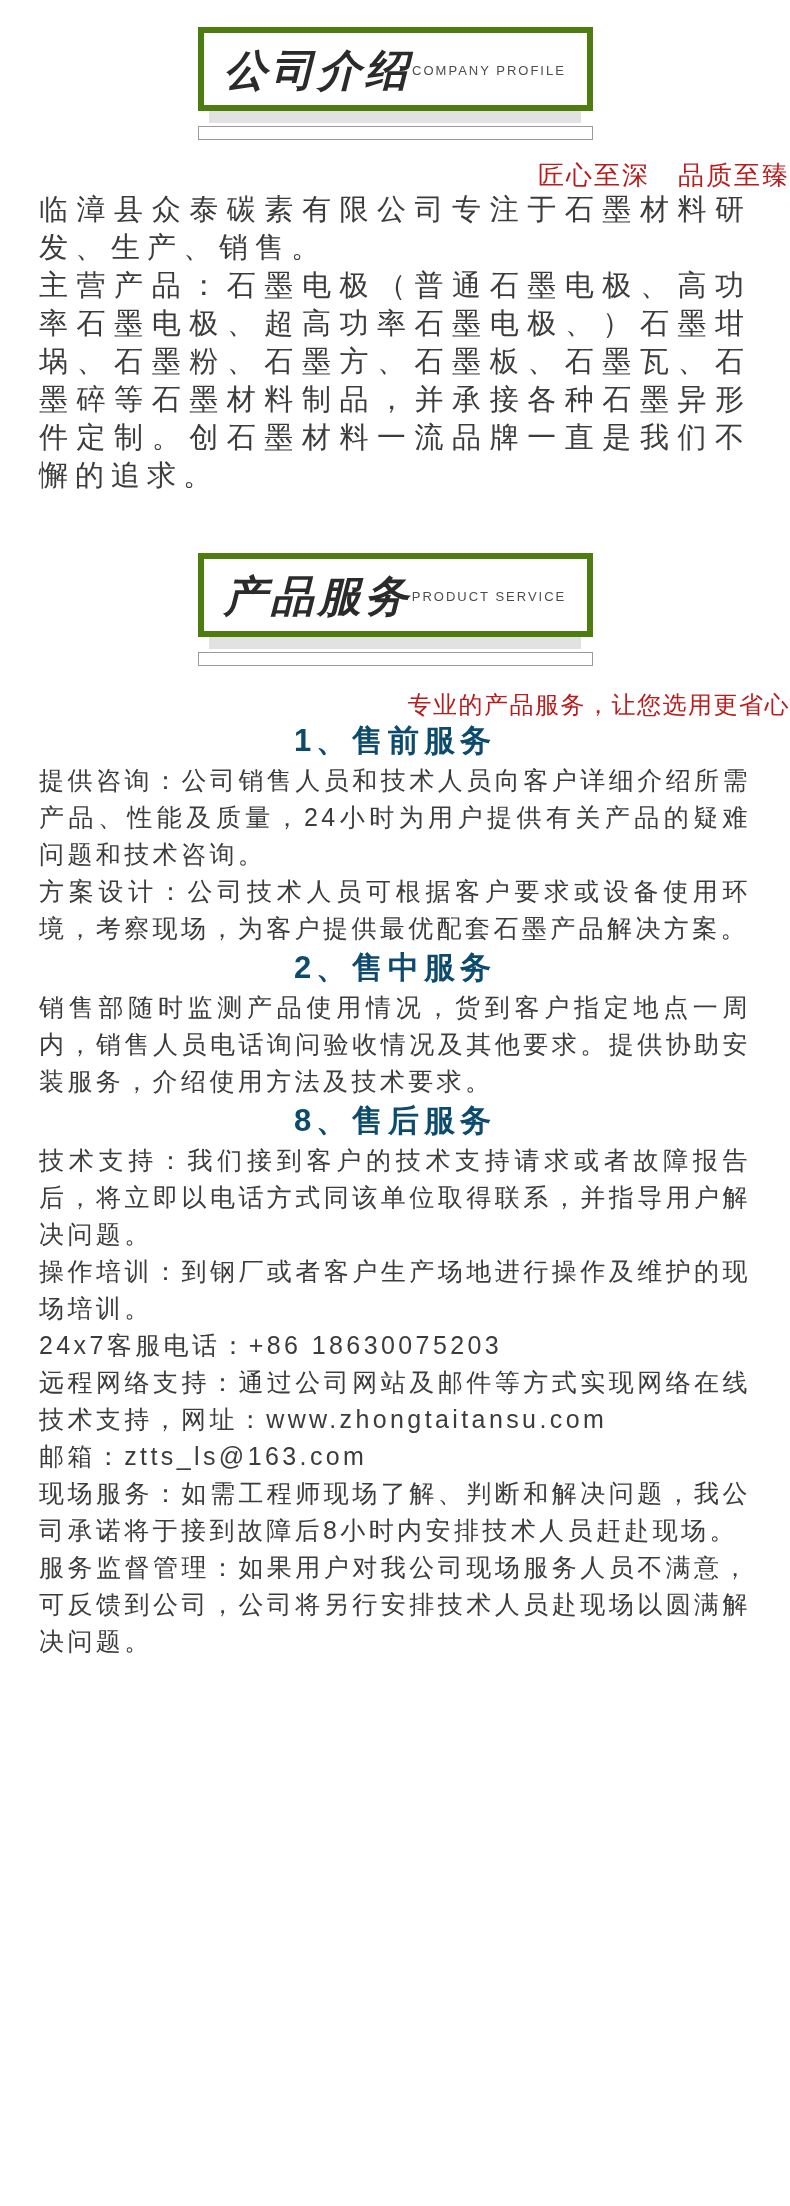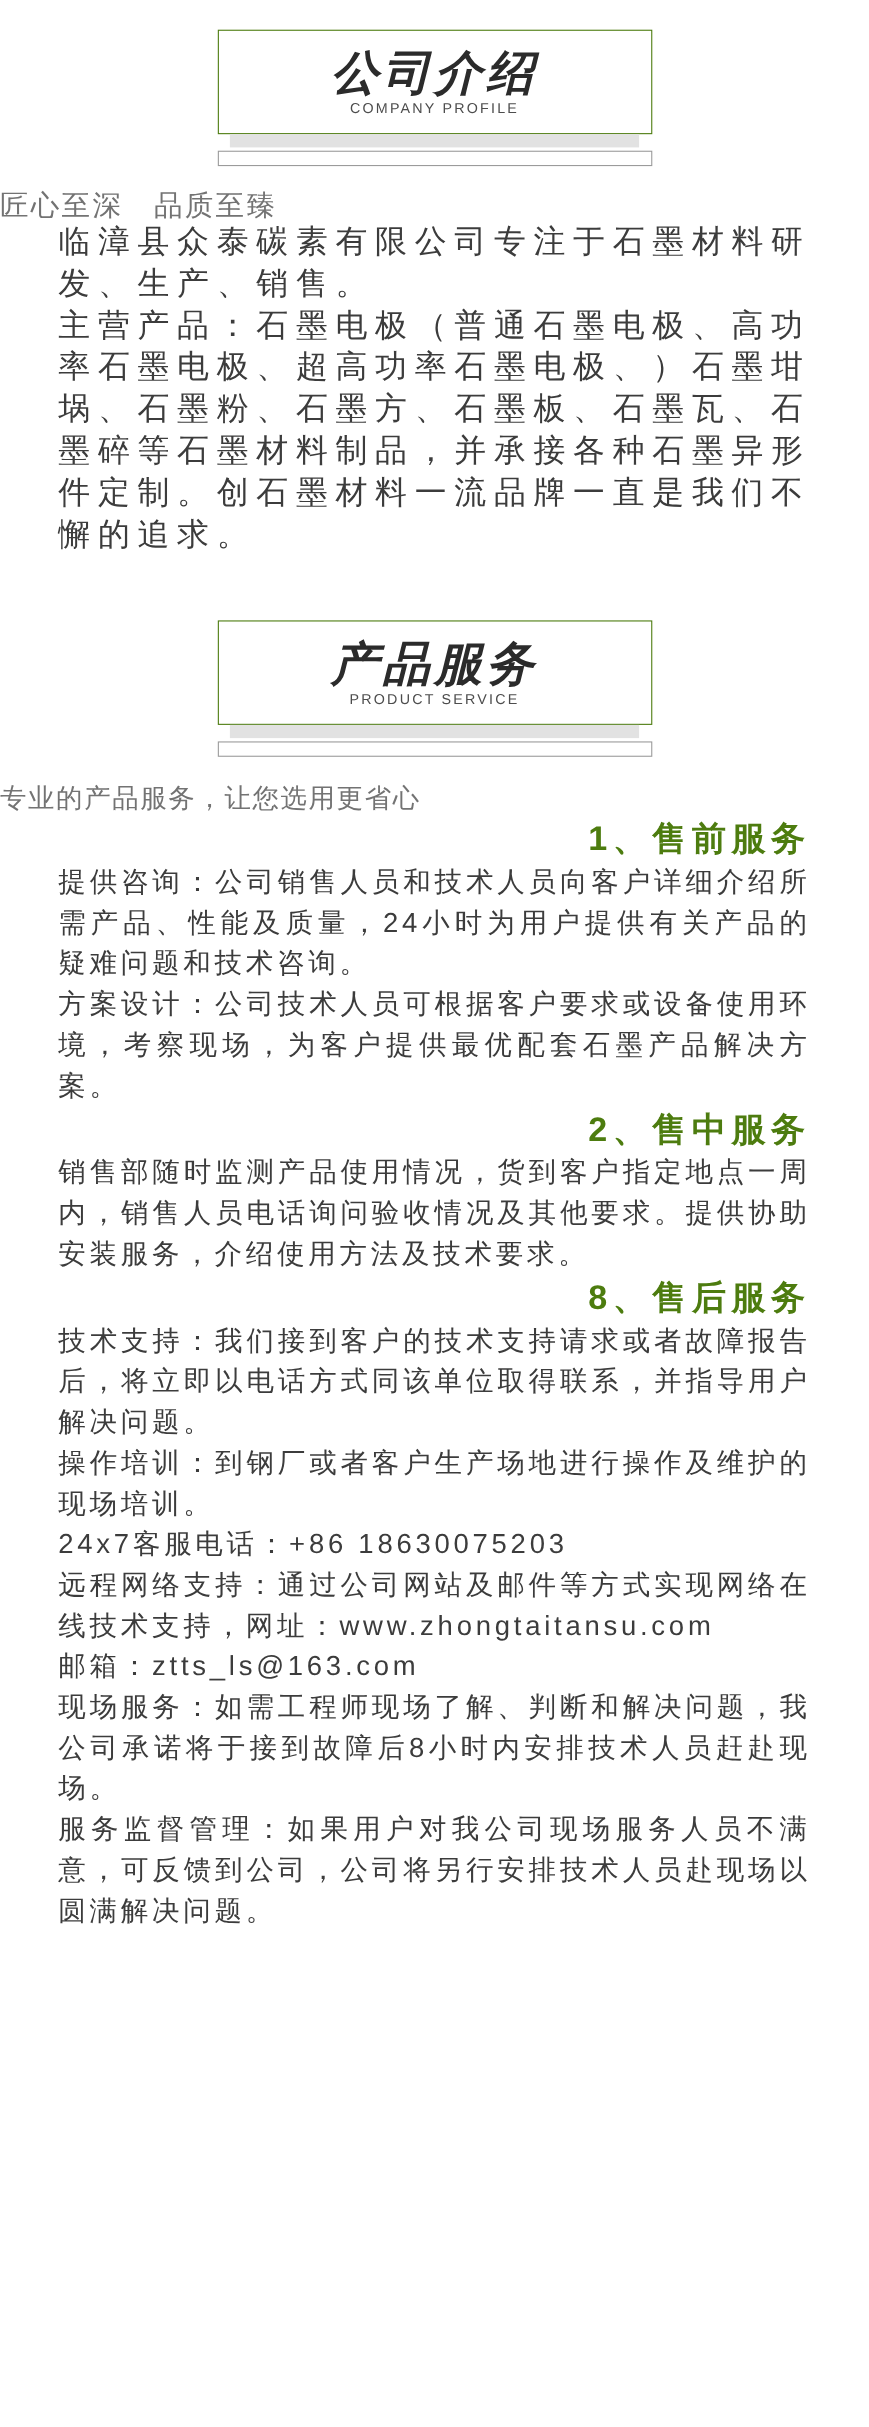--- a/index.html
+++ b/index.html
@@ -13,26 +13,26 @@
     color: #3c3c3c;
     overflow: hidden;
     box-sizing: border-box;
   }
 
   
   .hdr { text-align: center; }
   .hdr-box {
     width: 395px;
     margin: 0 auto;
-    height: 95px;
+    height: 84px;
     box-sizing: border-box;
-    border: 1px solid #4d7c0f;
+    border: 6px solid #4d7c0f;
     background: #ffffff;
     display: flex;
-    flex-direction: column;
+    flex-direction: row;
     align-items: center;
     justify-content: center;
     padding-top: 2px;
   }
   .hdr-title {
     font-size: 43px;
     font-weight: bold;
     font-style: italic;
     letter-spacing: 4px;
     color: #2b2b2b;
@@ -57,30 +57,30 @@
     width: 395px;
     height: 14px;
     margin: 3px auto 0 auto;
     box-sizing: border-box;
     border: 1px solid #9b9b9b;
     background: #ffffff;
   }
 
   
   .tagline {
-    text-align: left;
-    color: #737373;
+    text-align: right;
+    color: #b91c1c;
     font-size: 26px;
     letter-spacing: 2px;
     line-height: 30px;
   }
   .tagline.small { font-size: 24px; letter-spacing: 1.5px; }
 
   
-  .copy { padding: 0 53px; }
+  .copy { padding: 0 39px; }
   p.intro {
     margin: 0;
     font-size: 29px;
     letter-spacing: 7px;
     line-height: 38px;
     text-align: justify;
     color: #3c3c3c;
   }
   p.svc {
     margin: 0;
@@ -89,22 +89,22 @@
     line-height: 37px;
     text-align: justify;
     color: #3c3c3c;
   }
   h2.svc-head {
     margin: 0;
     font-size: 31px;
     font-weight: bold;
     letter-spacing: 5px;
     line-height: 42px;
-    color: #4d7c0f;
-    text-align: right;
+    color: #0c4a6e;
+    text-align: center;
   }
 
   
   .mt20 { margin-top: 20px; }
   .mt23 { margin-top: 23px; }
   .mt24 { margin-top: 24px; }
   .mt26 { margin-top: 26px; }
   .mt27 { margin-top: 27px; }
   .mt28 { margin-top: 28px; }
   .mt29 { margin-top: 29px; }

